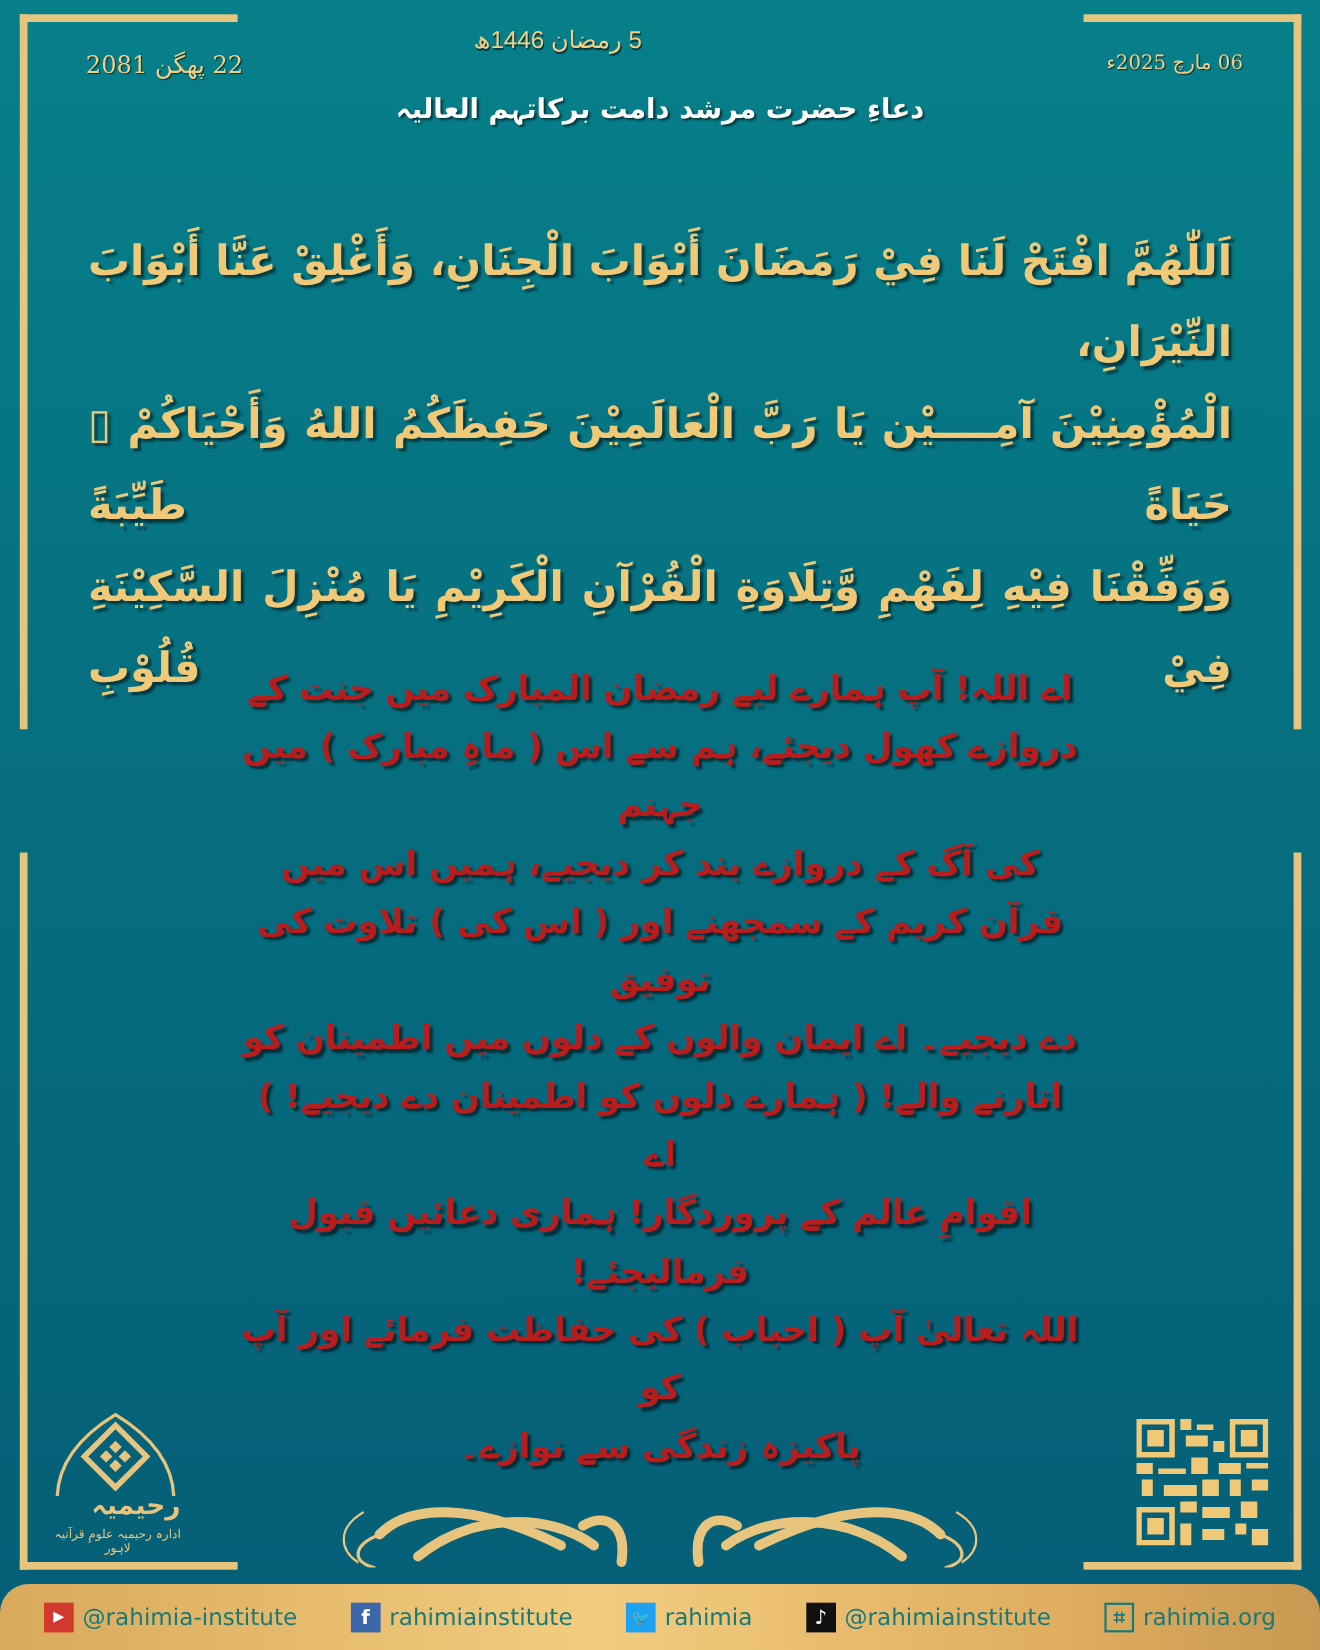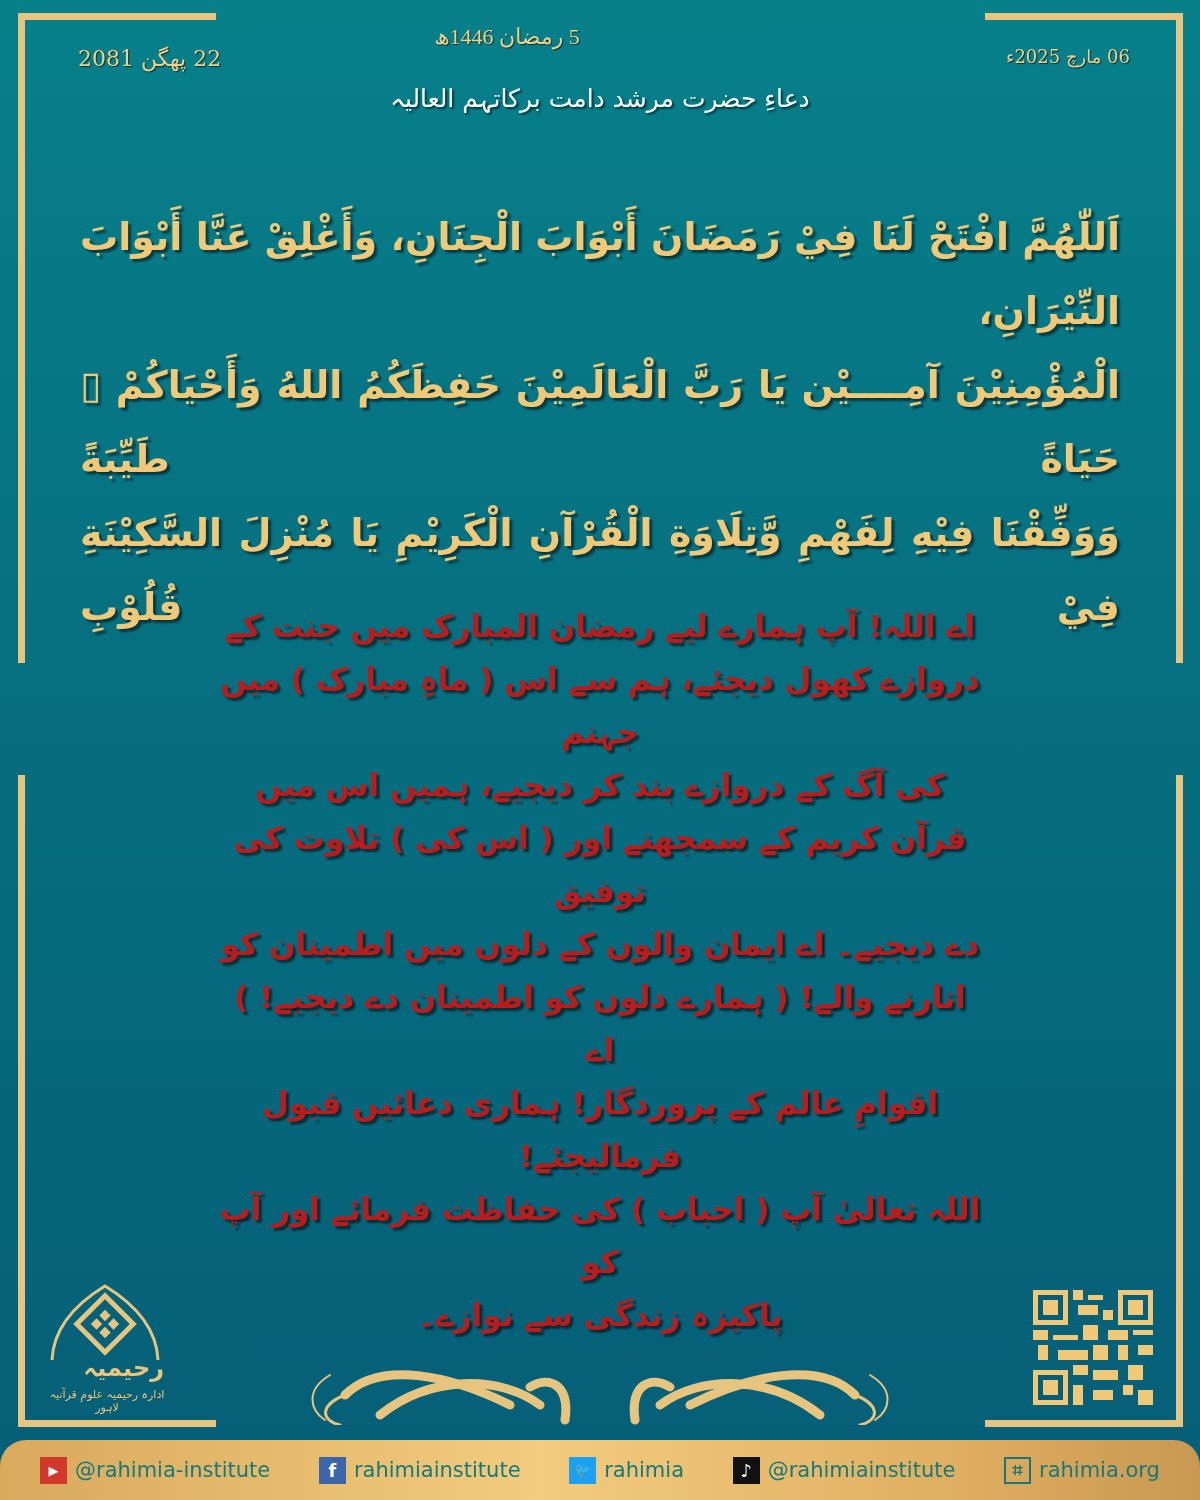--- a/index.html
+++ b/index.html
@@ -7,37 +7,37 @@
   body {
     position: relative;
     background: linear-gradient(180deg, #07808a 0%, #066f80 45%, #055e77 100%);
     font-family: "DejaVu Sans", sans-serif;
   }
   .border-seg { position: absolute; background: #e7c57f; }
 
   .date-top {
     position: absolute; top: 24px; left: 0; width: 1014px;
     text-align: center; color: #f2cf86;
-    font-family: Liberation Serif, serif; font-size: 22px;
+    font-family: Liberation Sans, sans-serif; font-size: 22px;
     text-shadow: 1px 1px 1px rgba(0,0,0,0.6);
     direction: rtl;
   }
   .date-right {
     position: absolute; top: 46px; right: 70px;
     color: #f2cf86; font-family: "DejaVu Serif", serif; font-size: 18px;
     text-shadow: 1px 1px 1px rgba(0,0,0,0.6); direction: rtl;
   }
   .date-left {
     position: absolute; top: 46px; left: 78px;
     color: #f2cf86; font-family: "DejaVu Serif", serif; font-size: 22px;
     text-shadow: 1px 1px 1px rgba(0,0,0,0.6); direction: rtl;
   }
   .heading {
     position: absolute; top: 84px; left: 0; width: 1200px; text-align: center;
-    color: #ffffff; font-size: 25px; font-weight: normal; direction: rtl;
+    color: #ffffff; font-size: 25px; font-weight: bold; direction: rtl;
     text-shadow: 2px 2px 2px rgba(0,0,0,0.55);
   }
   .arabic-dua {
     position: absolute; top: 200px; left: 80px; width: 1040px;
     direction: rtl; text-align: justify; text-align-last: justify;
     color: #f0c978; font-family: "DejaVu Sans", sans-serif;
     font-size: 38px; font-weight: bold; line-height: 74px;
     text-shadow: 3px 3px 2px rgba(0,0,0,0.5);
   }
   .arabic-dua .line { display: block; }

